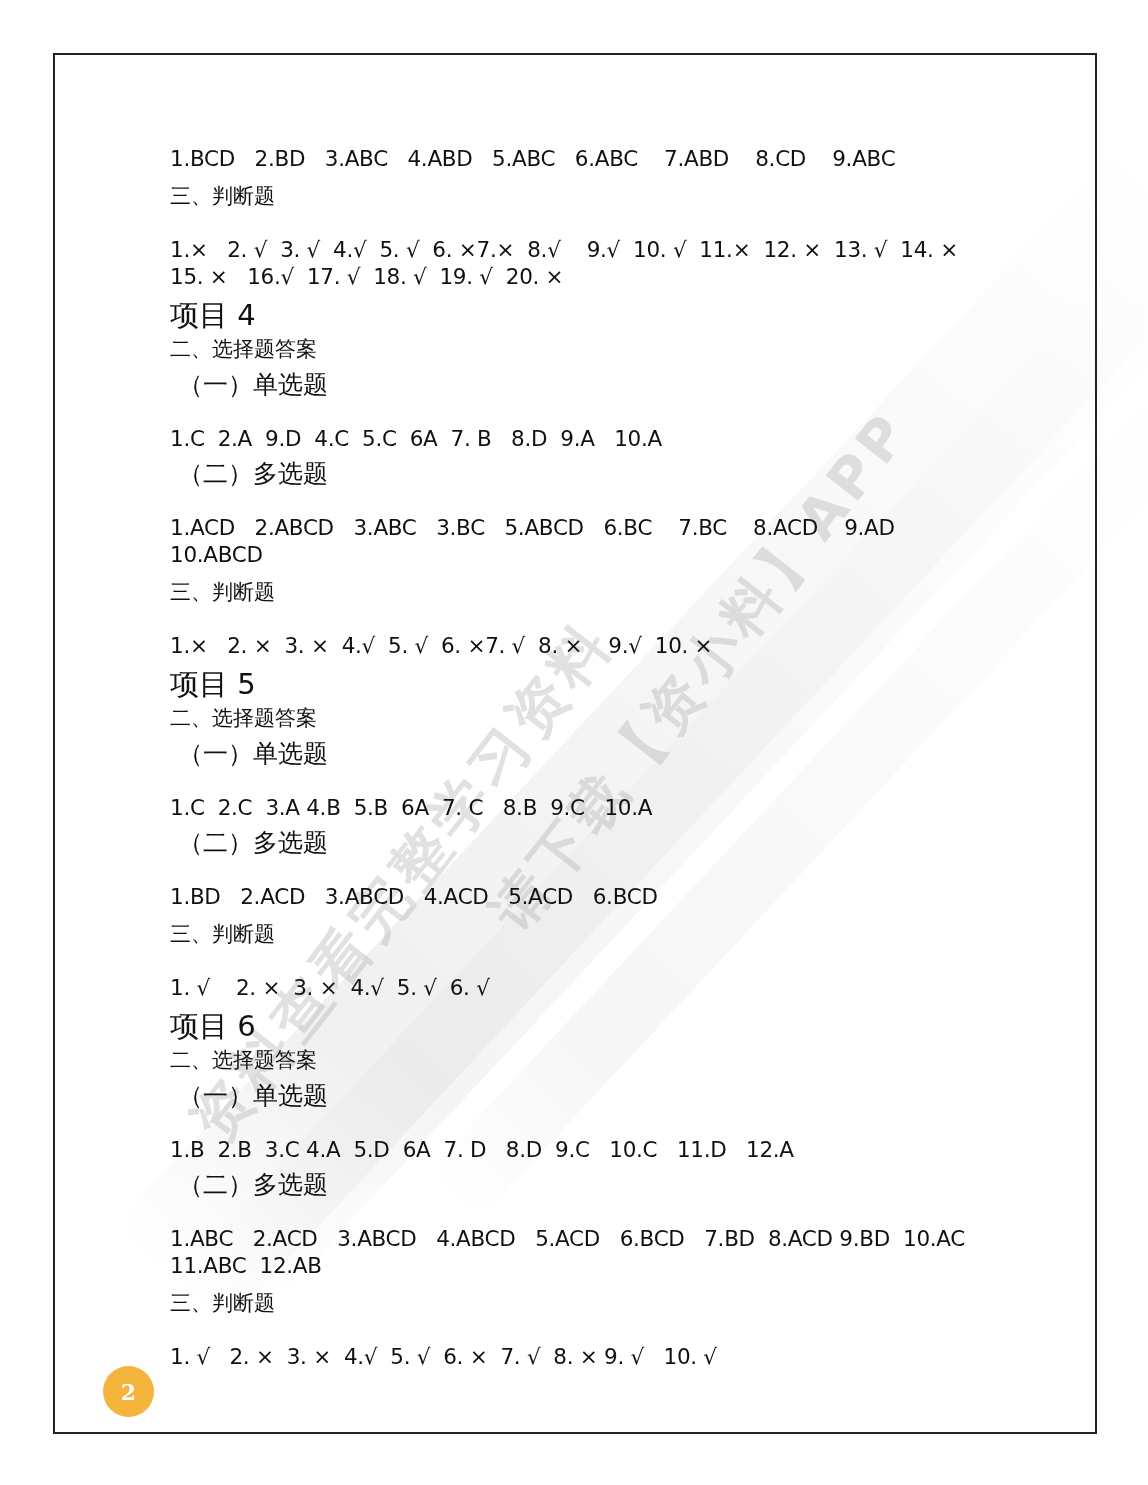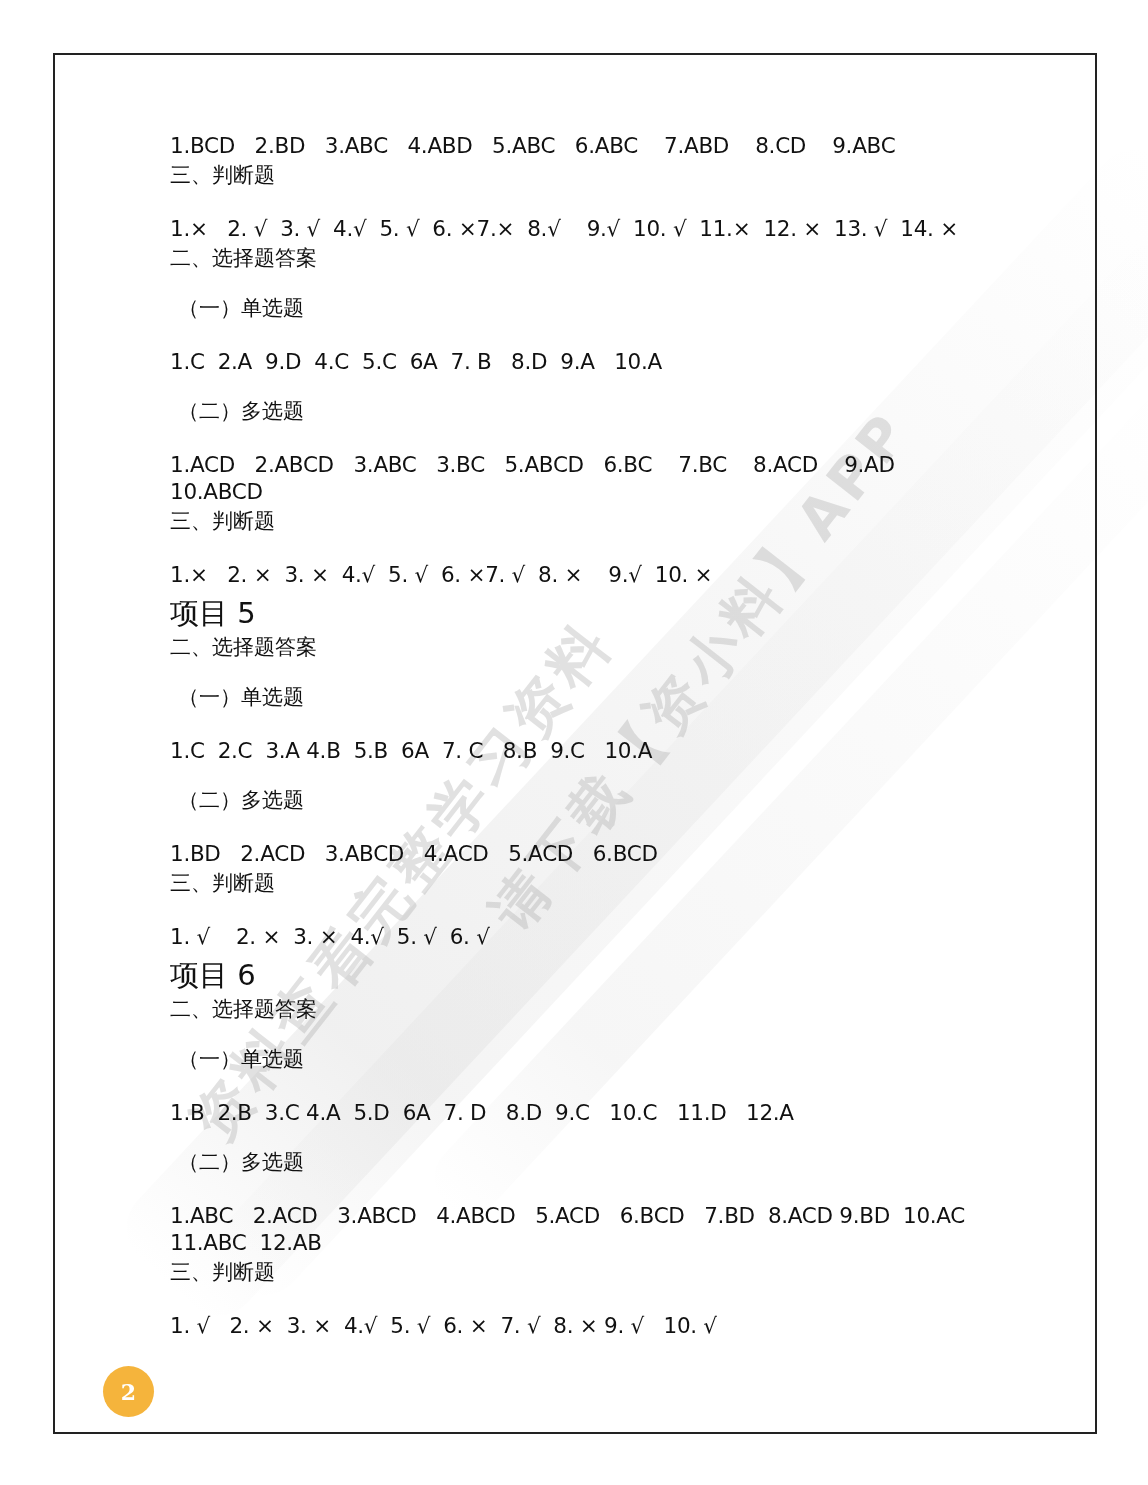--- a/index.html
+++ b/index.html
@@ -53,31 +53,31 @@
       top: 128px;
       width: 860px;
     }
     .line {
       font-size: 21.5px;
       line-height: 27px;
       white-space: pre;
       letter-spacing: -0.3px;
     }
     .ans { margin-top: 26px; }
-    .ans.first { margin-top: 4px; }
+    .ans.first { margin-top: 17px; }
     .section-h {
       font-size: 21px;
       line-height: 28px;
-      margin-top: 2px;
+      margin-top: 10px;
       white-space: pre;
     }
     .sub-h {
-      font-size: 21px;
+      font-size: 25px;
       line-height: 28px;
-      margin-top: 22px;
+      margin-top: 8px;
       padding-left: 8px;
       white-space: pre;
     }
     .project-h {
       font-size: 29px;
       line-height: 36px;
       margin-top: 7px;
       white-space: pre;
     }
     .page-badge {
@@ -109,23 +109,25 @@
 </div>
 
 <div class="page-frame"></div>
 
 <div class="content">
 
   <div>
     <div class="line ans first">1.BCD   2.BD   3.ABC   4.ABD   5.ABC   6.ABC    7.ABD    8.CD    9.ABC</div>
     <div class="section-h">三、判断题</div>
     <div class="line ans">1.×   2. √  3. √  4.√  5. √  6. ×7.×  8.√    9.√  10. √  11.×  12. ×  13. √  14. ×</div>
+    <div class="line">15. ×   16.√  17. √  18. √  19. √  20. ×</div>
   </div>
 
   <div>
+    <div class="project-h">项目 4</div>
     <div class="section-h" style="margin-top:2px;">二、选择题答案</div>
     <div class="sub-h">（一）单选题</div>
     <div class="line ans">1.C  2.A  9.D  4.C  5.C  6A  7. B   8.D  9.A   10.A</div>
     <div class="sub-h">（二）多选题</div>
     <div class="line ans">1.ACD   2.ABCD   3.ABC   3.BC   5.ABCD   6.BC    7.BC    8.ACD    9.AD</div>
     <div class="line">10.ABCD</div>
     <div class="section-h">三、判断题</div>
     <div class="line ans">1.×   2. ×  3. ×  4.√  5. √  6. ×7. √  8. ×    9.√  10. ×</div>
   </div>
 

